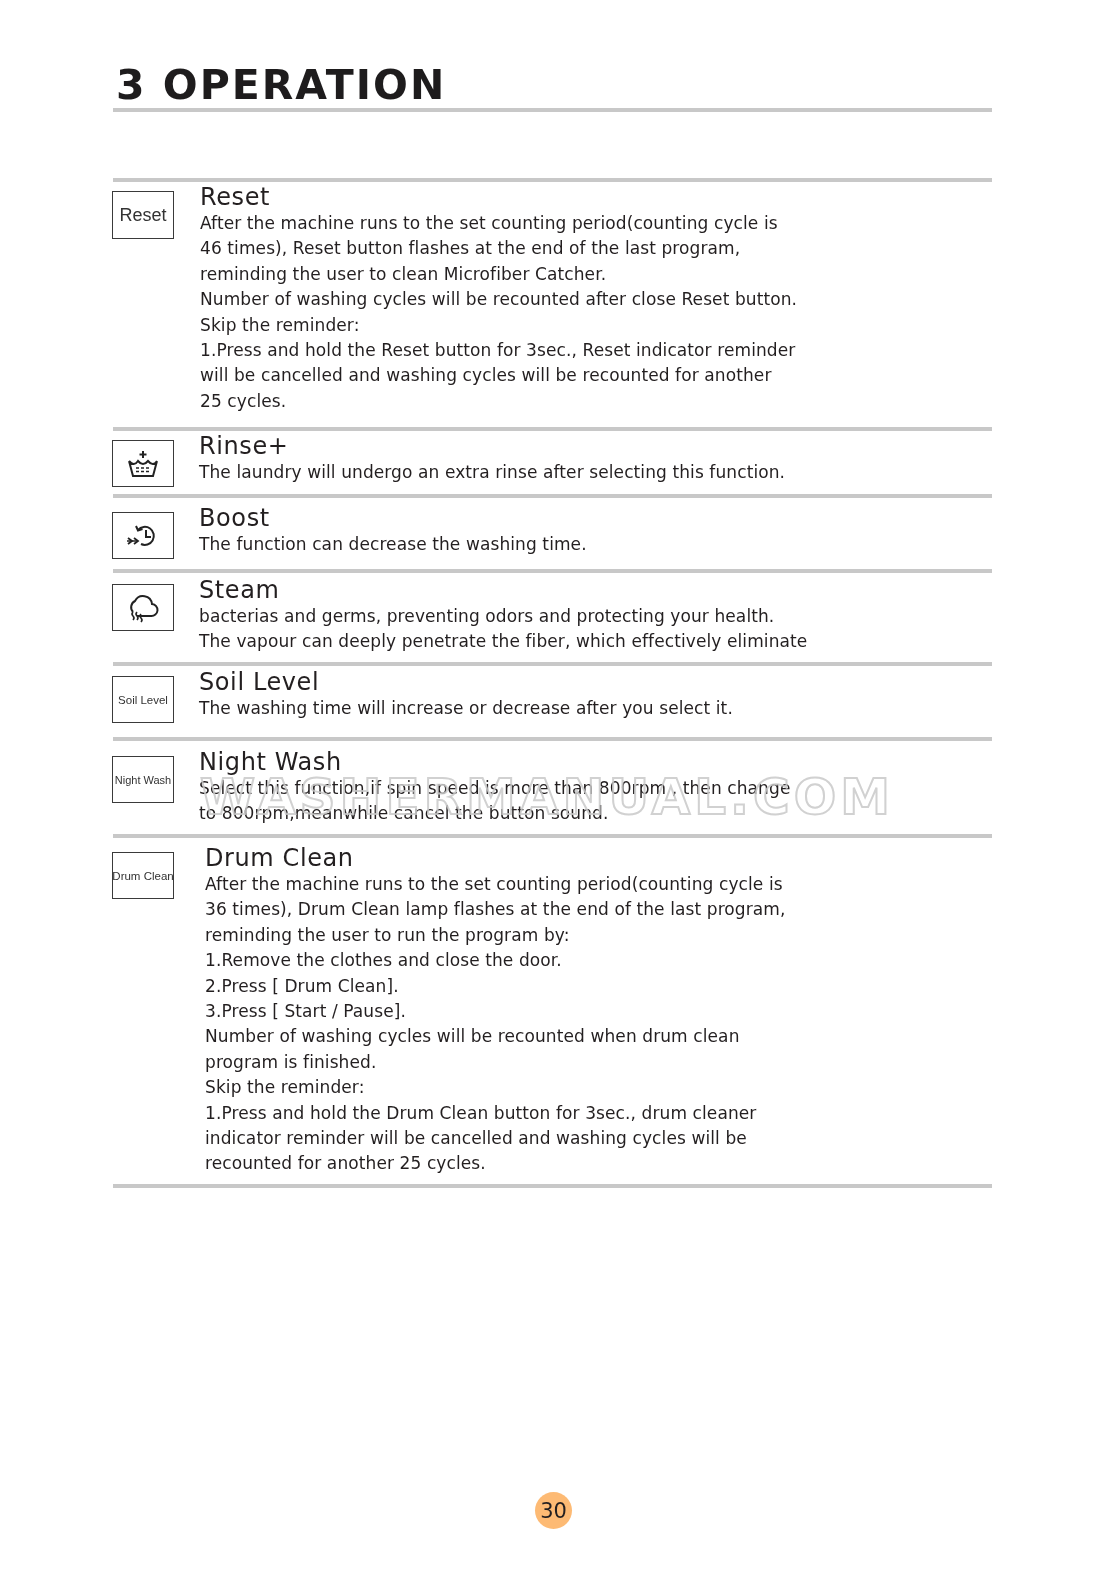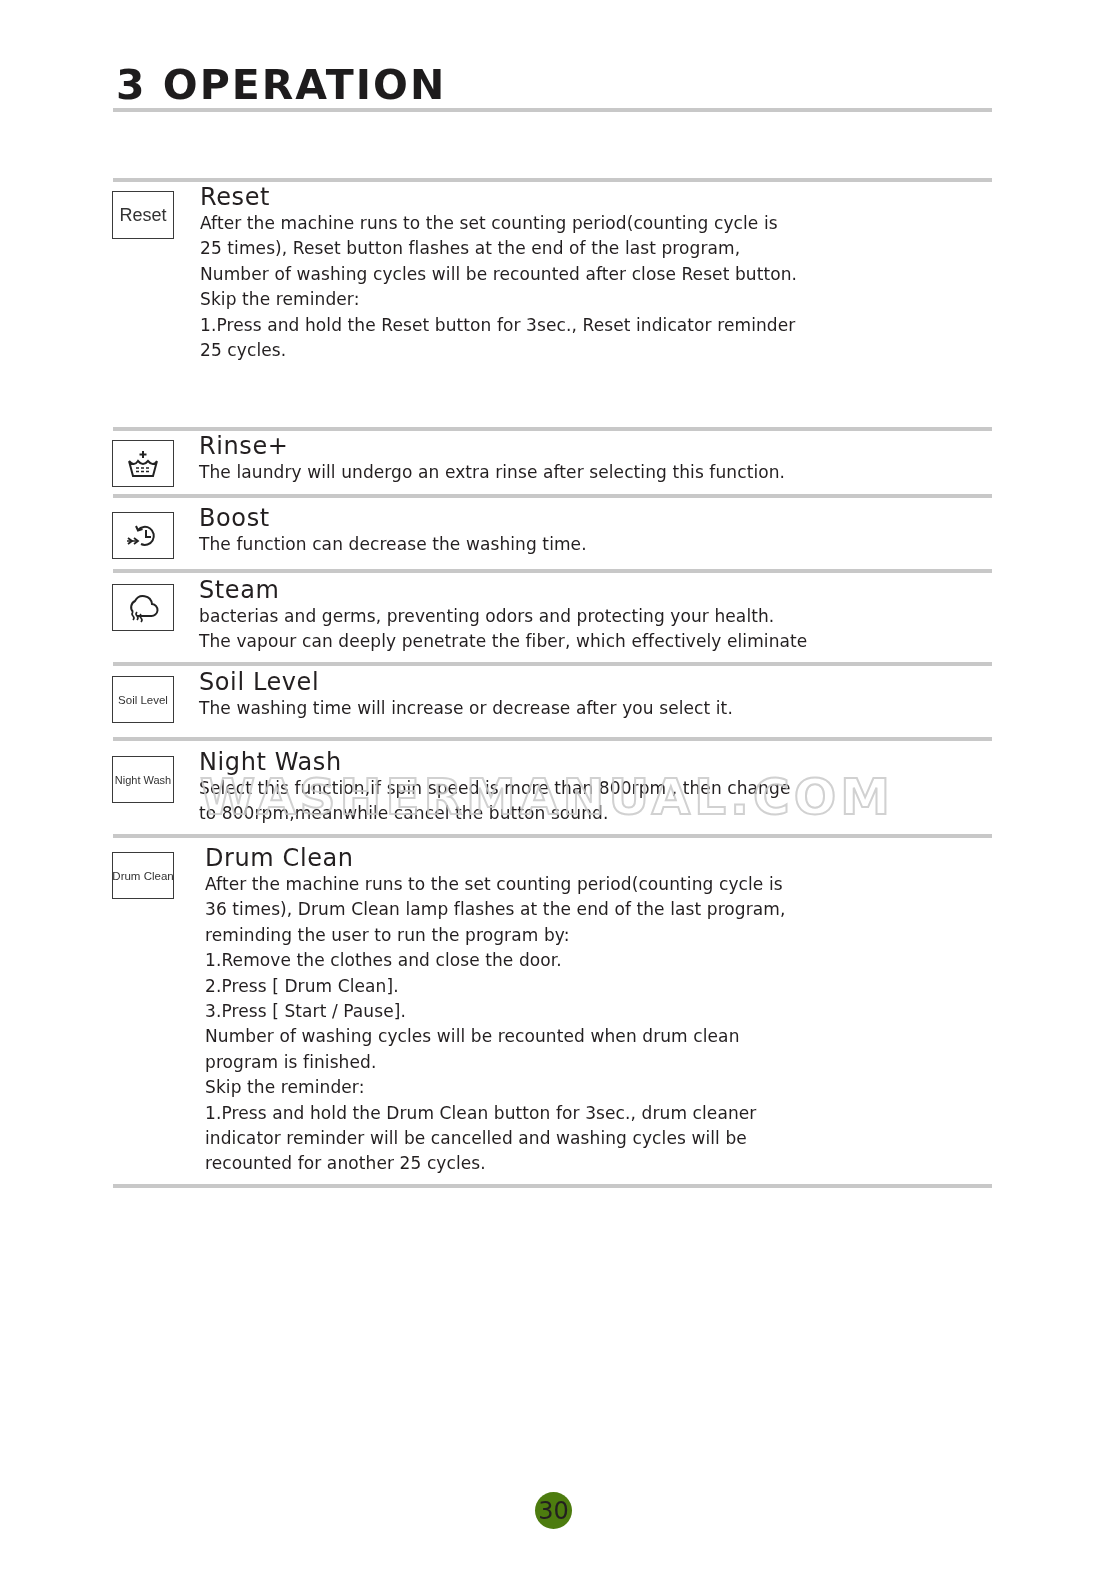--- a/index.html
+++ b/index.html
@@ -15,42 +15,44 @@
                 display: flex; align-items: center; justify-content: center; }
     .icon-box .lbl { font-family: "Liberation Sans", sans-serif; color: #333; white-space: nowrap; }
     .icon-box svg { display: block; }
     .txt { position: absolute; left: 87px; top: -8px; }
     .ttl { font-size: 24px; line-height: 28px; letter-spacing: 0.6px; color: #231f20; }
     .line { font-size: 17px; line-height: 25.4px; color: #231f20; white-space: nowrap; letter-spacing: 0.1px; }
     .watermark { position: absolute; left: 200px; top: 768px; font-family: "DejaVu Sans", sans-serif;
                  font-weight: bold; font-size: 50px; letter-spacing: 4px; color: transparent;
                  -webkit-text-stroke: 2px #c9c9c9; opacity: 0.85; pointer-events: none; white-space: nowrap; }
     .page-num { position: absolute; left: 535px; top: 1492px; width: 37px; height: 37px;
-                border-radius: 50%; background: #4d7c0f; display: flex; align-items: center;
-                justify-content: center; font-size: 24px; color: #231f20; }
+                border-radius: 50%; background: #fdba74; display: flex; align-items: center;
+                justify-content: center; font-size: 21px; color: #231f20; }
   </style>
 </head>
 <body>
 
 <h1 class="page-title">3  OPERATION</h1>
 <div class="rule" style="top:108px"></div>
 
 <div class="rule" style="top:178px"></div>
 
 <div class="row" style="top:191px">
   <div class="icon-box" style="height:48px">
     <span class="lbl" style="font-size:18px">Reset</span>
   </div>
   <div class="txt" style="left:88px">
     <div class="ttl">Reset</div>
     <div class="line">After the machine runs to the set counting period(counting cycle is</div>
-    <div class="line">25 times), Reset button flashes at the end of the last program,</div>
+    <div class="line">46 times), Reset button flashes at the end of the last program,</div>
+    <div class="line">reminding the user to clean Microfiber Catcher.</div>
     <div class="line">Number of washing cycles will be recounted after close Reset button.</div>
     <div class="line">Skip the reminder:</div>
     <div class="line">1.Press and hold the Reset button for 3sec., Reset indicator reminder</div>
+    <div class="line">will be cancelled and washing cycles will be recounted for another</div>
     <div class="line">25 cycles.</div>
   </div>
 </div>
 
 <div class="rule" style="top:427px"></div>
 
 <div class="row" style="top:440px">
   <div class="icon-box" style="height:47px">
     <svg width="34" height="30" viewBox="0 0 34 30">
       <line x1="17" y1="2" x2="17" y2="9" stroke="#222" stroke-width="2"></line>

